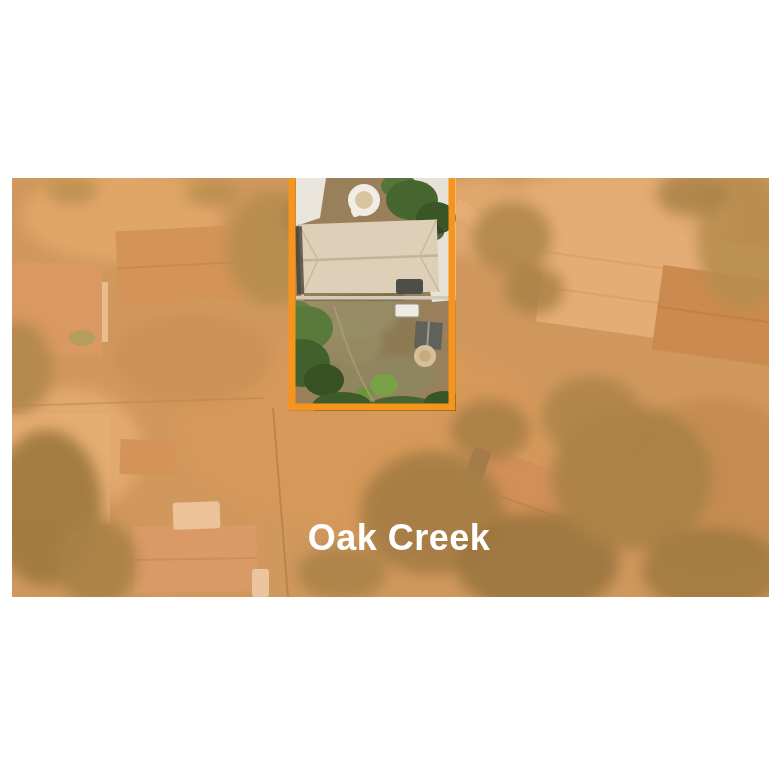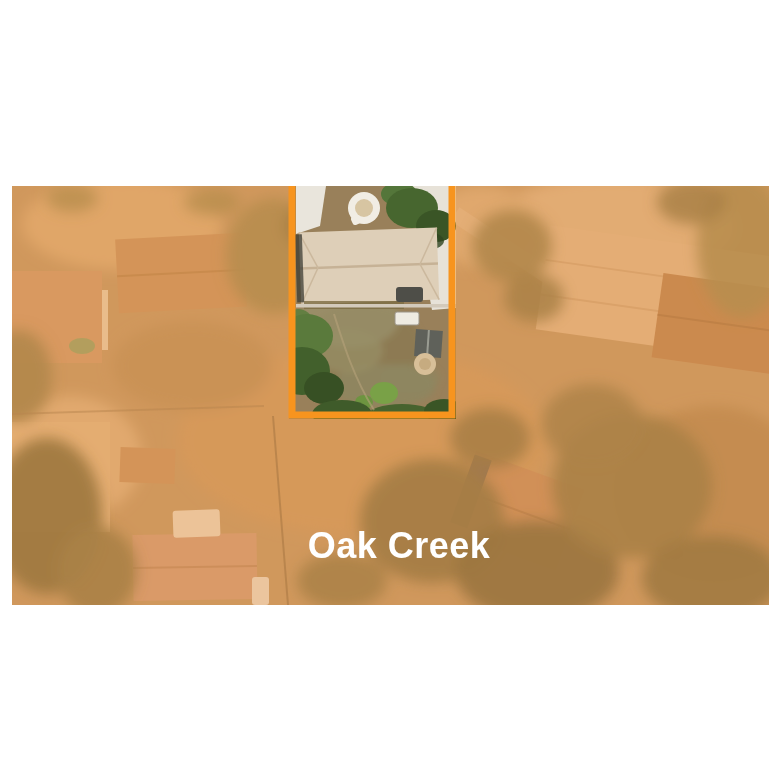--- a/index.html
+++ b/index.html
@@ -1,18 +1,18 @@
 <!DOCTYPE html>
 <html><head>
 <meta charset="utf-8">
 <style>
   html,body{margin:0;padding:0;}
   body{width:780px;height:780px;font-family:"Liberation Sans",sans-serif;}
   .canvas{position:relative;width:780px;height:780px;background:#ffffff;overflow:hidden;}
-  .photo-wrap{position:absolute;left:12px;top:186px;width:757px;height:419px;}
+  .photo-wrap{position:absolute;left:12px;top:178px;width:757px;height:419px;}
   svg{display:block;}
   .nbhd-label{font-family:"Liberation Sans","DejaVu Sans",sans-serif;font-weight:bold;font-size:36px;letter-spacing:0.5px;}
 </style>
 </head>
 <body>
 
 <div class="canvas">
   <div class="photo-wrap">
     <svg width="757" height="419" viewBox="0 0 757 419">
       <defs>

